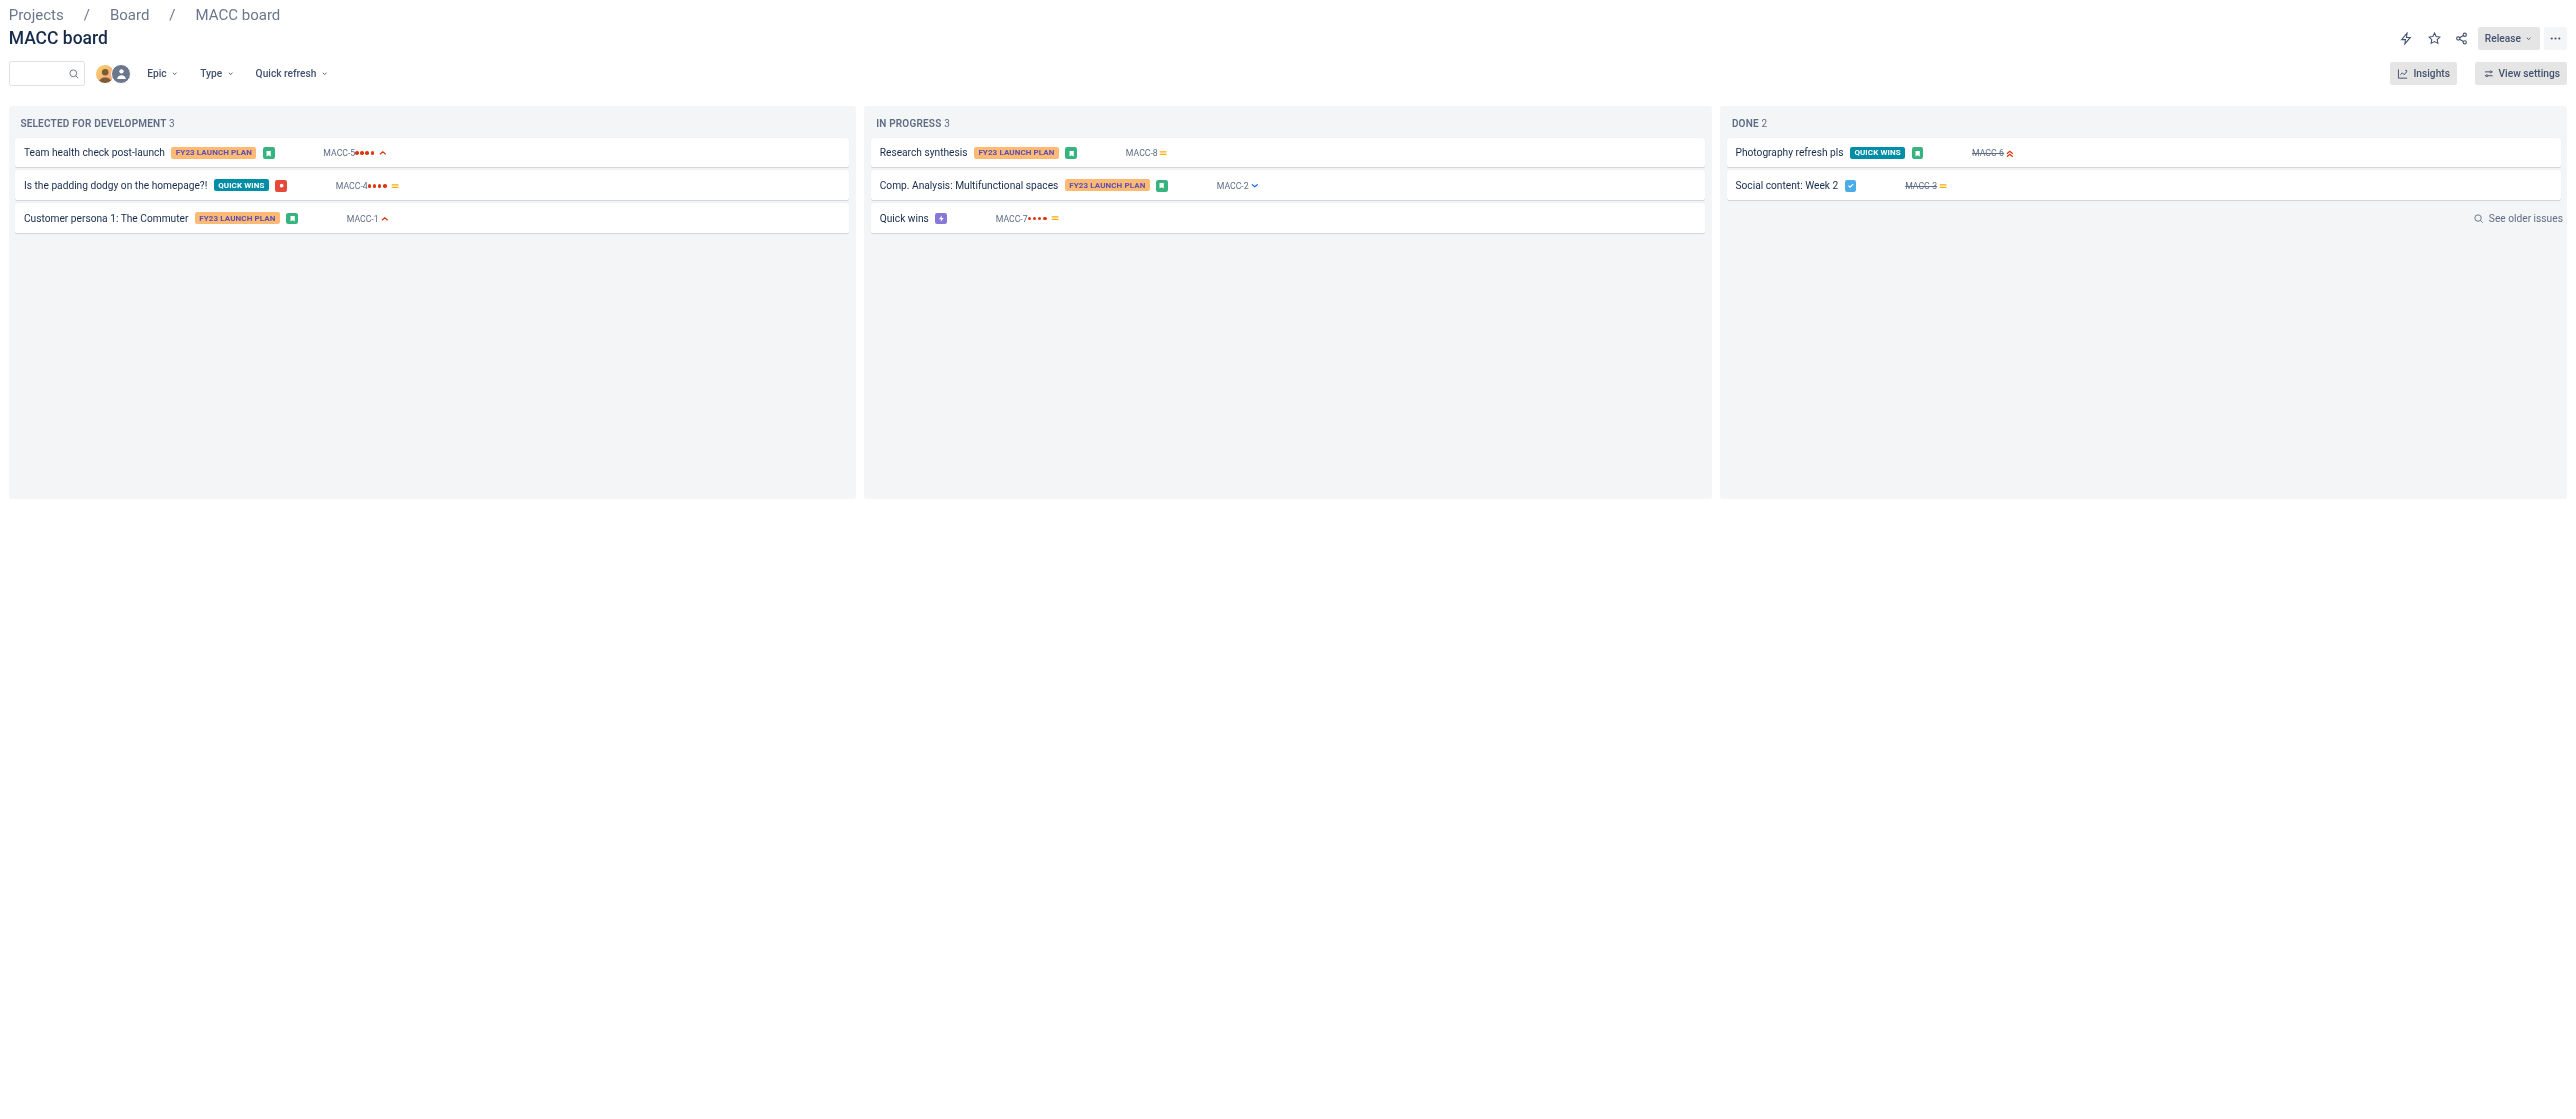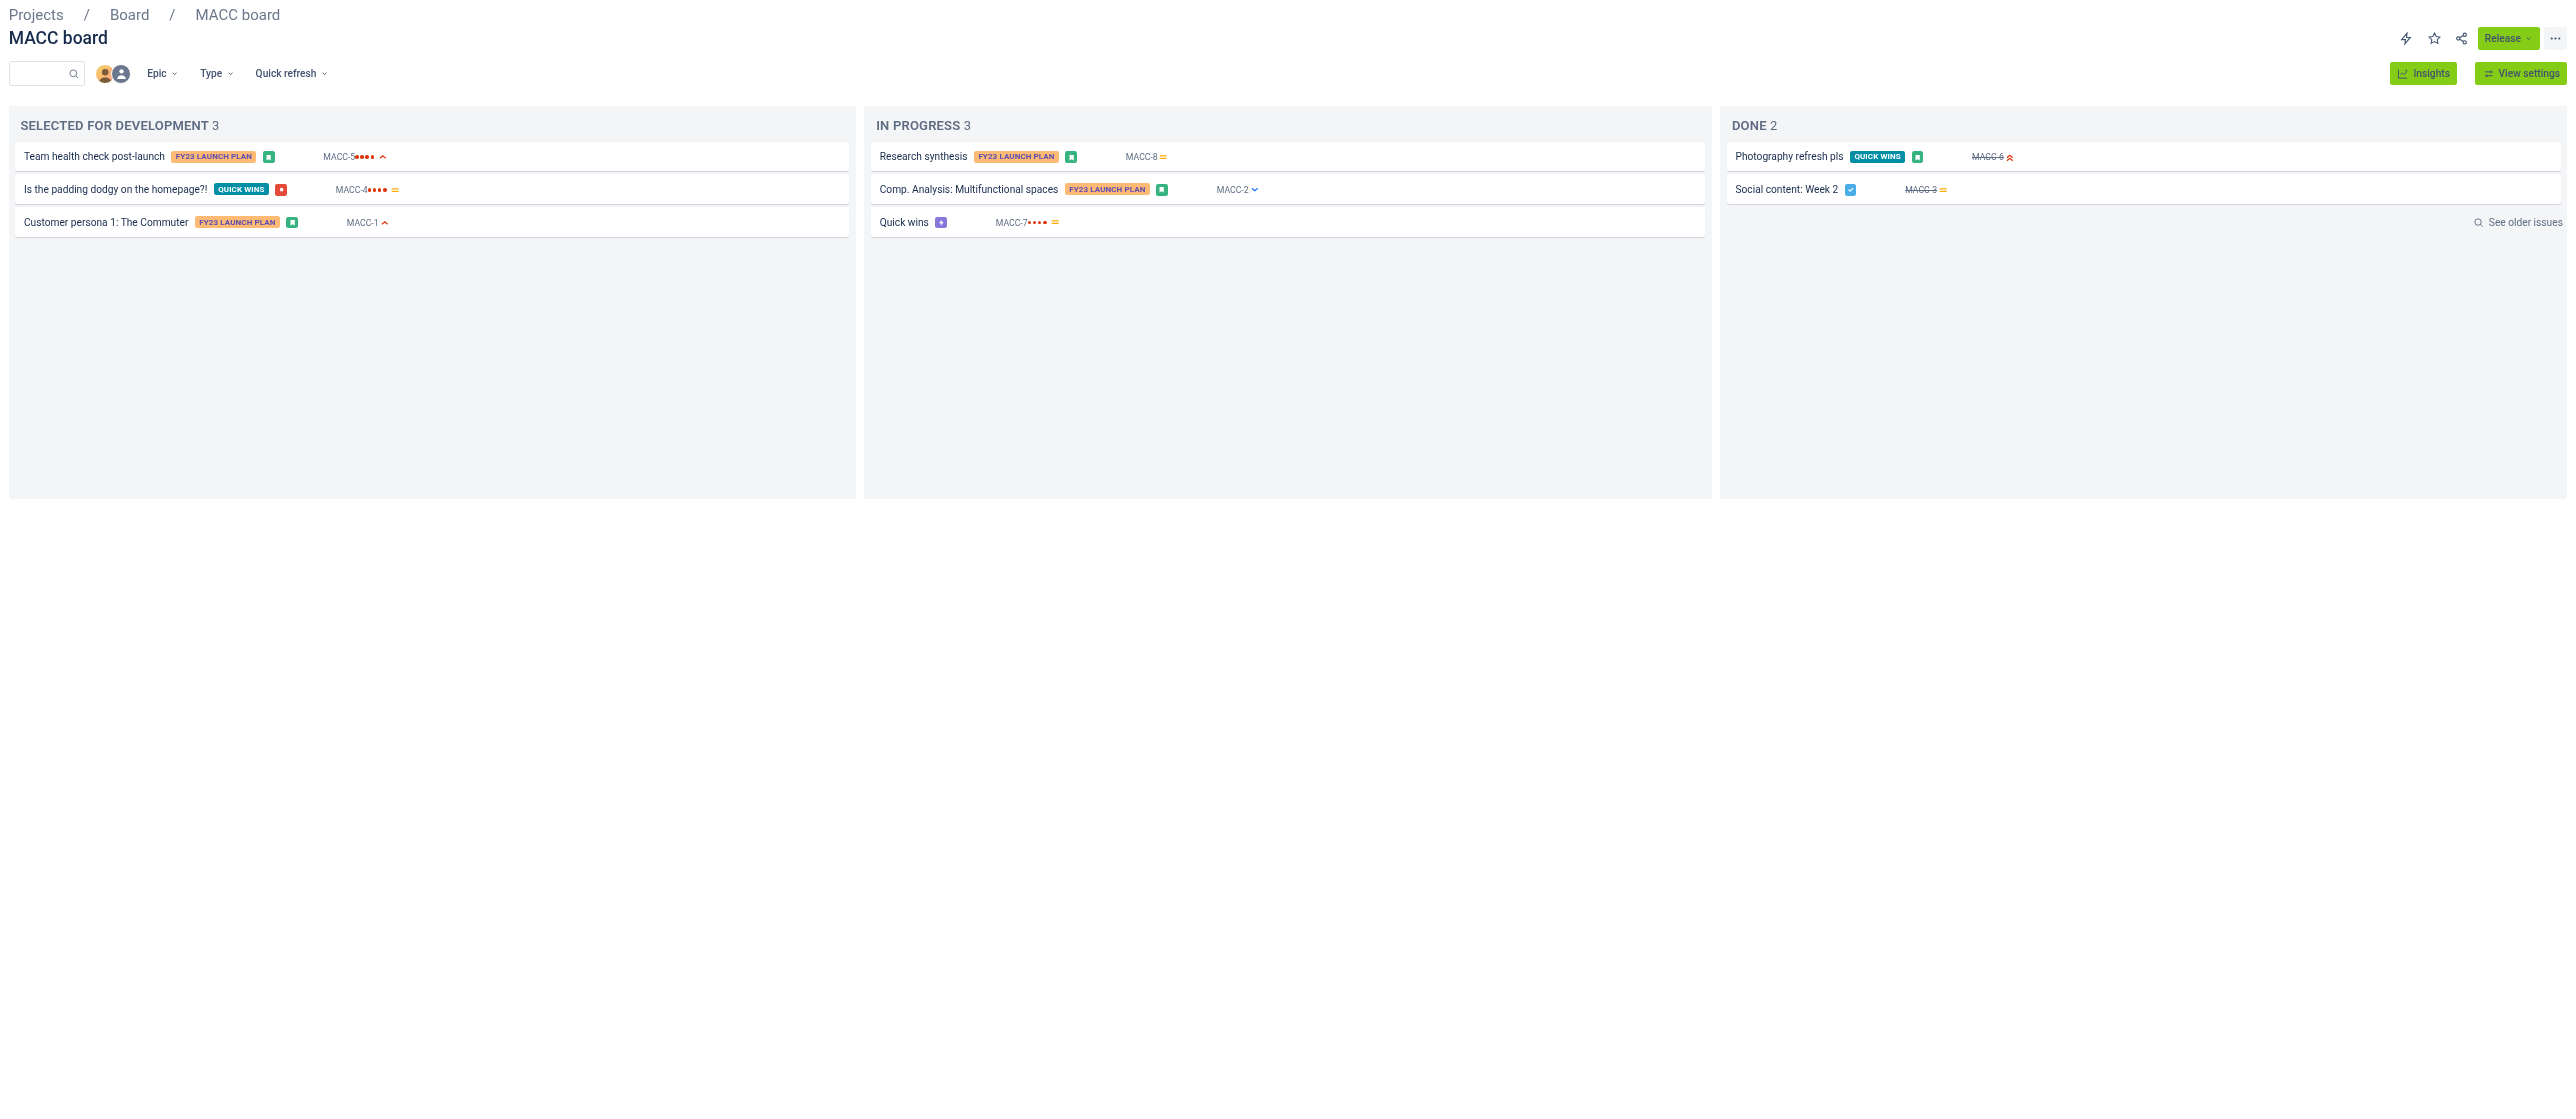--- a/index.html
+++ b/index.html
@@ -10,38 +10,38 @@
     font-size: 10.2px;
     padding: 5.8px 8.7px 8.7px 8.7px;
   }
   .breadcrumb { display: flex; align-items: flex-end; gap: 20px; font-size: 15px; color: #6B778C; margin-bottom: 2.9px; }
   .breadcrumb .crumb { color: #6B778C; cursor: pointer; }
   .breadcrumb .sep { color: #6B778C; }
   .header-row { display: flex; align-items: center; justify-content: space-between; margin-bottom: 11.6px; }
   .title { font-size: 17.5px; font-weight: 500; color: #172B4D; }
   .header-actions { display: flex; align-items: center; gap: 4.4px; }
   .icon-btn { width: 23px; height: 23px; display: flex; align-items: center; justify-content: center; border-radius: 2.2px; cursor: pointer; color: #42526E; }
-  .btn { display: inline-flex; align-items: center; gap: 4.4px; height: 23px; padding: 0 7.3px; border-radius: 2.2px; background: #84cc16; cursor: pointer; font-weight: 500; color: #42526E; }
+  .btn { display: inline-flex; align-items: center; gap: 4.4px; height: 23px; padding: 0 7.3px; border-radius: 2.2px; background: #e5e5e5; cursor: pointer; font-weight: 500; color: #42526E; }
 
   .toolbar { display: flex; align-items: center; justify-content: space-between; margin-bottom: 20px; }
   .toolbar-left { display: flex; align-items: center; gap: 10.2px; }
   .search-box { position: relative; width: 76px; height: 25px; border: 1.5px solid #DFE1E6; border-radius: 2.2px; display: flex; align-items: center; padding: 0 20.4px 0 5.8px; }
   .search-box svg { position: absolute; right: 4.4px; color: #6B778C; }
   .search-box input { border: none; outline: none; width: 100%; font-size: 10.2px; background: transparent; }
   .avatars { display: flex; align-items: center; }
   .avatar { width: 20.4px; height: 20.4px; border-radius: 50%; border: 1.5px solid #fff; margin-left: -4.4px; display: flex; align-items: center; justify-content: center; overflow: hidden; }
   .avatar:first-child { margin-left: 0; }
   .avatar.img { background: linear-gradient(135deg,#f6d365,#fda085); }
   .avatar.gray { background: #6B778C; color: #fff; }
   .filter-dd { display: inline-flex; align-items: center; gap: 4.4px; font-weight: 500; color: #42526E; cursor: pointer; padding: 4.4px 5.8px; border-radius: 2.2px; }
   .toolbar-right { display: flex; gap: 18px; }
 
   .board { display: flex; gap: 8.7px; align-items: stretch; }
   .col { flex: 1 1 0; background: #F4F5F7; border-radius: 2.9px; padding: 7.3px 4.4px 7.3px 4.4px; min-height: 393px; display: flex; flex-direction: column; }
-  .col-head { font-size: 13px; font-weight: 600; color: #5E6C84; letter-spacing: 0.2px; text-transform: uppercase; padding: 4.4px 7.3px 8.7px 7.3px; }
+  .col-head { font-size: 10px; font-weight: 600; color: #5E6C84; letter-spacing: 0.2px; text-transform: uppercase; padding: 4.4px 7.3px 8.7px 7.3px; }
   .col-head .count { font-weight: 400; }
   .cards { display: flex; flex-direction: column; gap: 2.9px; padding: 0 2.2px; }
   .card { background: #fff; border-radius: 2.2px; box-shadow: 0 0.7px 0.7px rgba(9,30,66,0.15); padding: 8.7px 8.7px 7.3px 8.7px; cursor: pointer; display: flex; flex-direction: row; gap: 6.5px; }
   .card-title { font-size: 10.2px; color: #172B4D; line-height: 1.35; }
   .tag { display: inline-block; font-size: 8px; font-weight: 700; padding: 1.5px 4.4px; border-radius: 2.2px; letter-spacing: 0.1px; }
   .tag.launch { background: #fdba74; color: #5E4DB2; }
   .tag.quick { background: #008DA6; color: #fff; }
   .card-foot { display: flex; align-items: center; justify-content: space-between; }
   .card-foot-left { display: flex; align-items: center; gap: 5.8px; }
   .issue-type { width: 11.6px; height: 11.6px; border-radius: 2.2px; display: flex; align-items: center; justify-content: center; flex-shrink: 0; }

